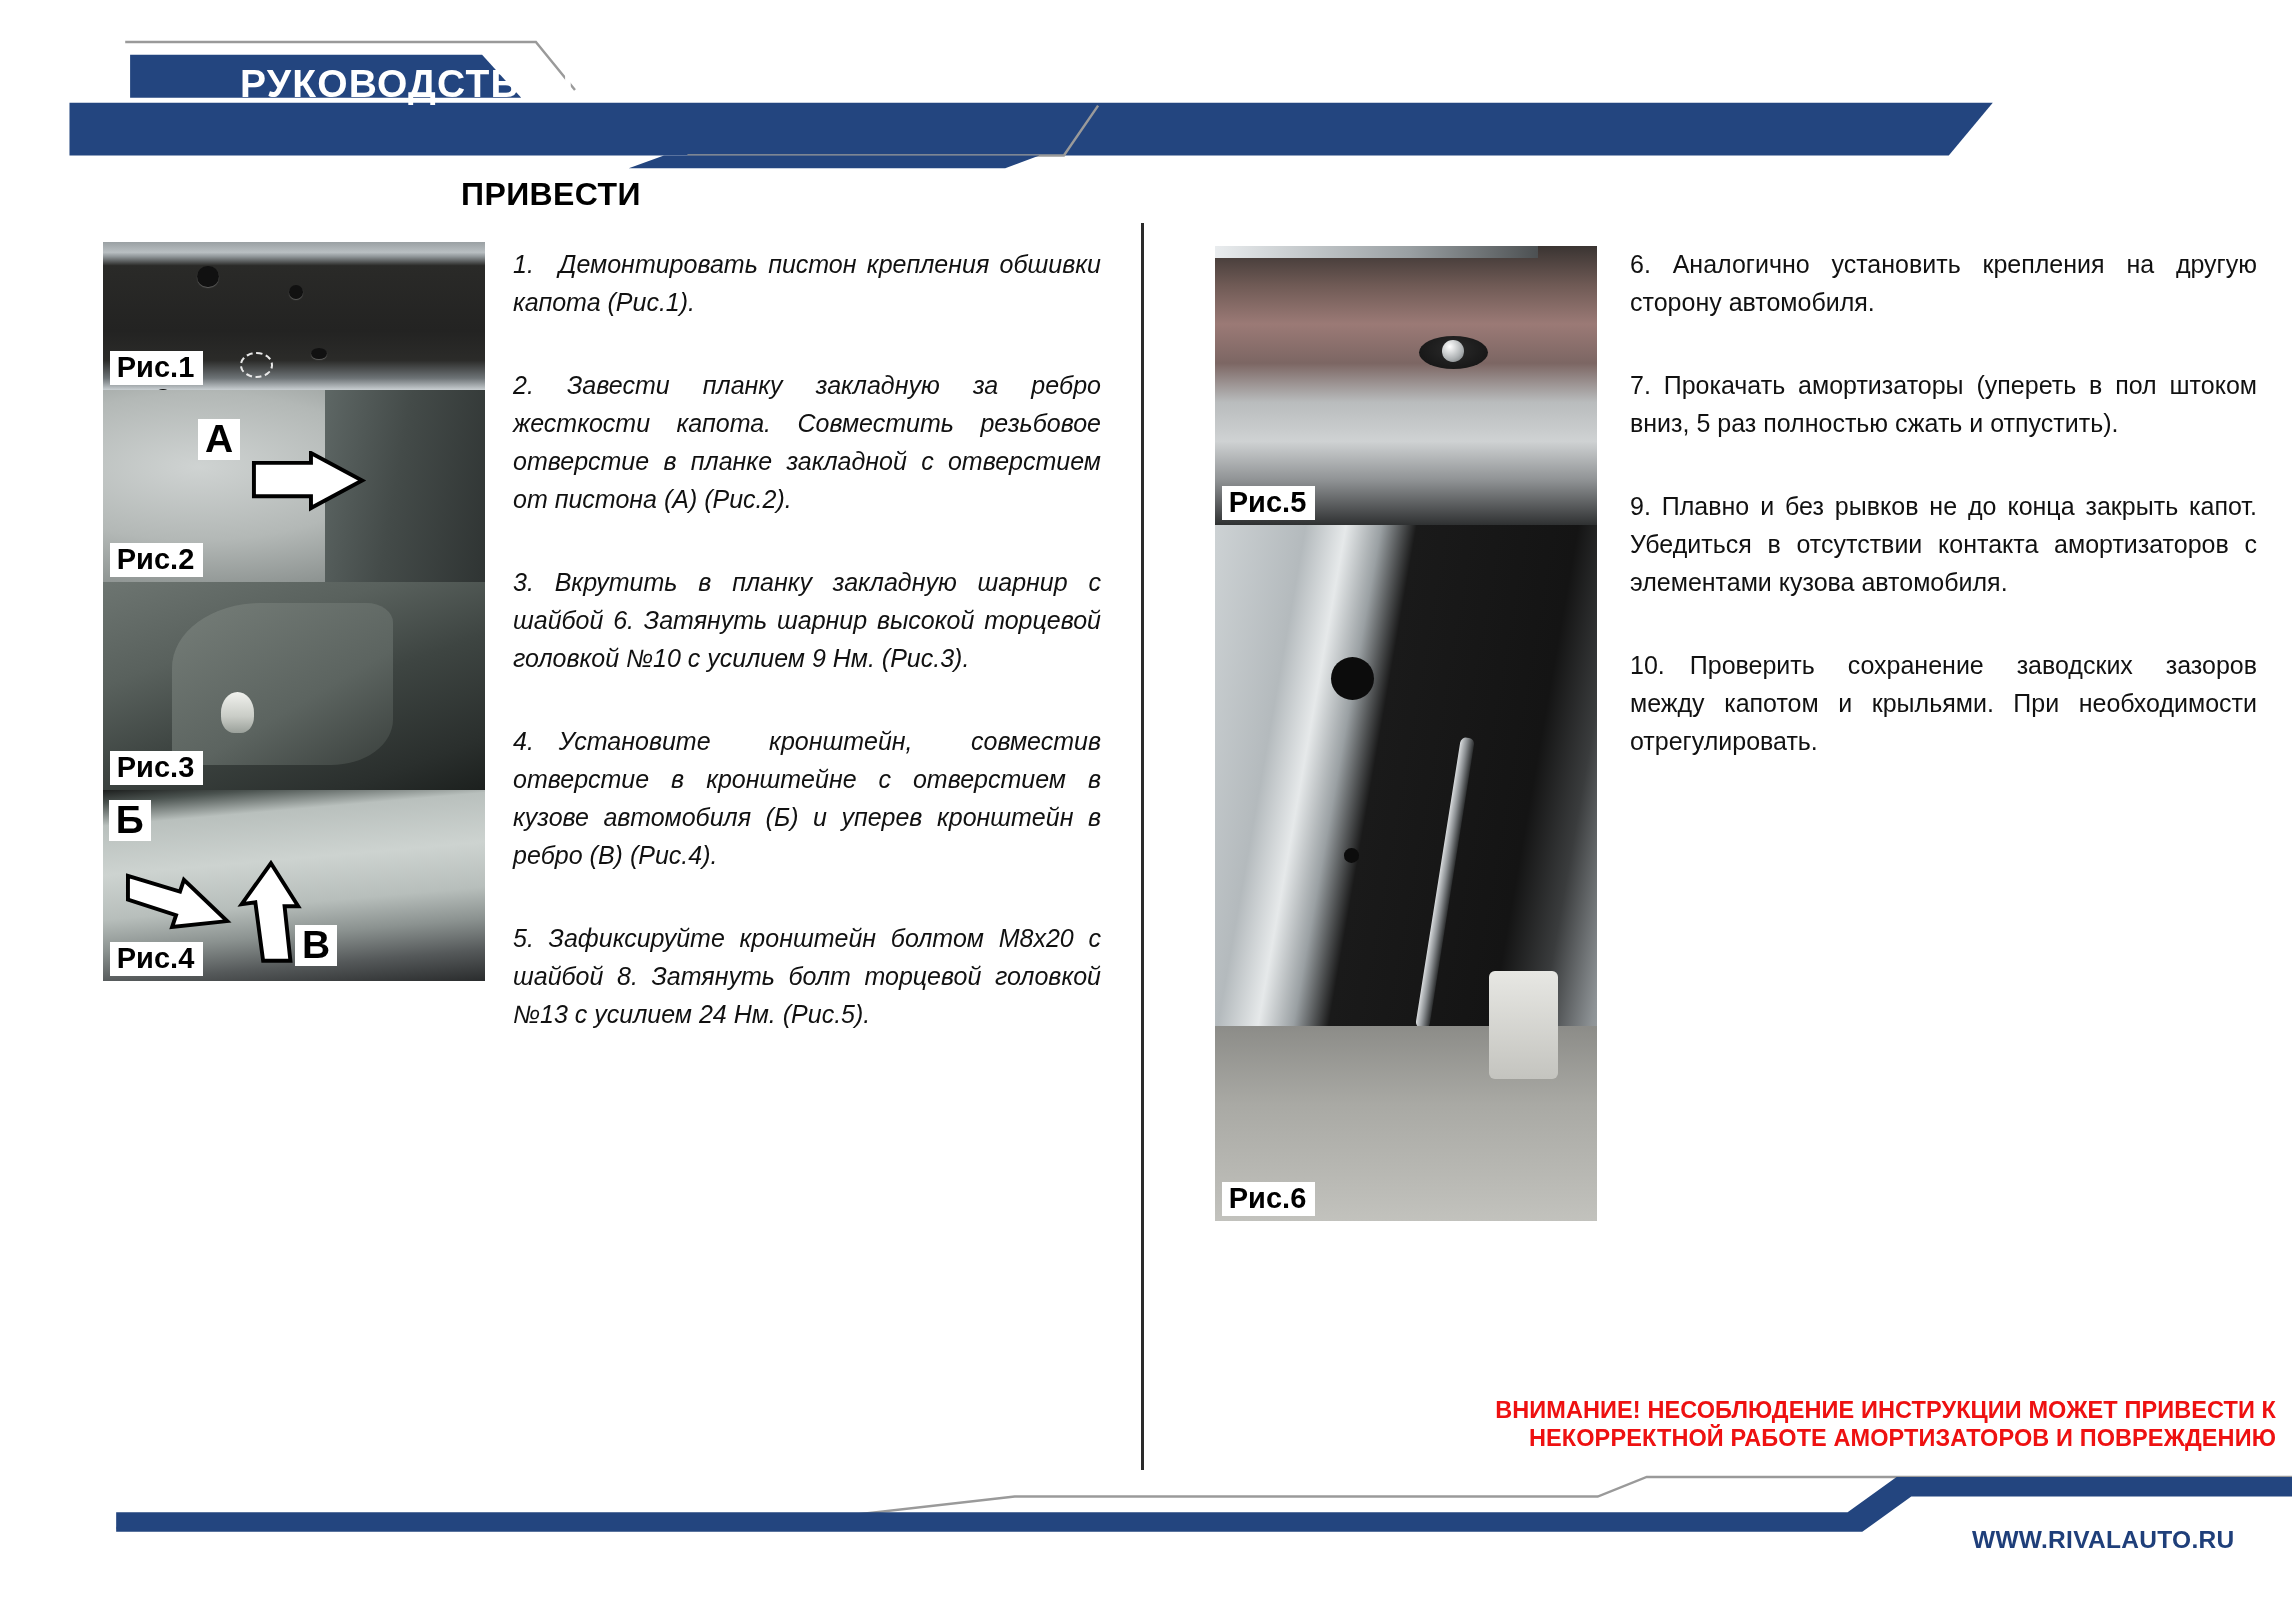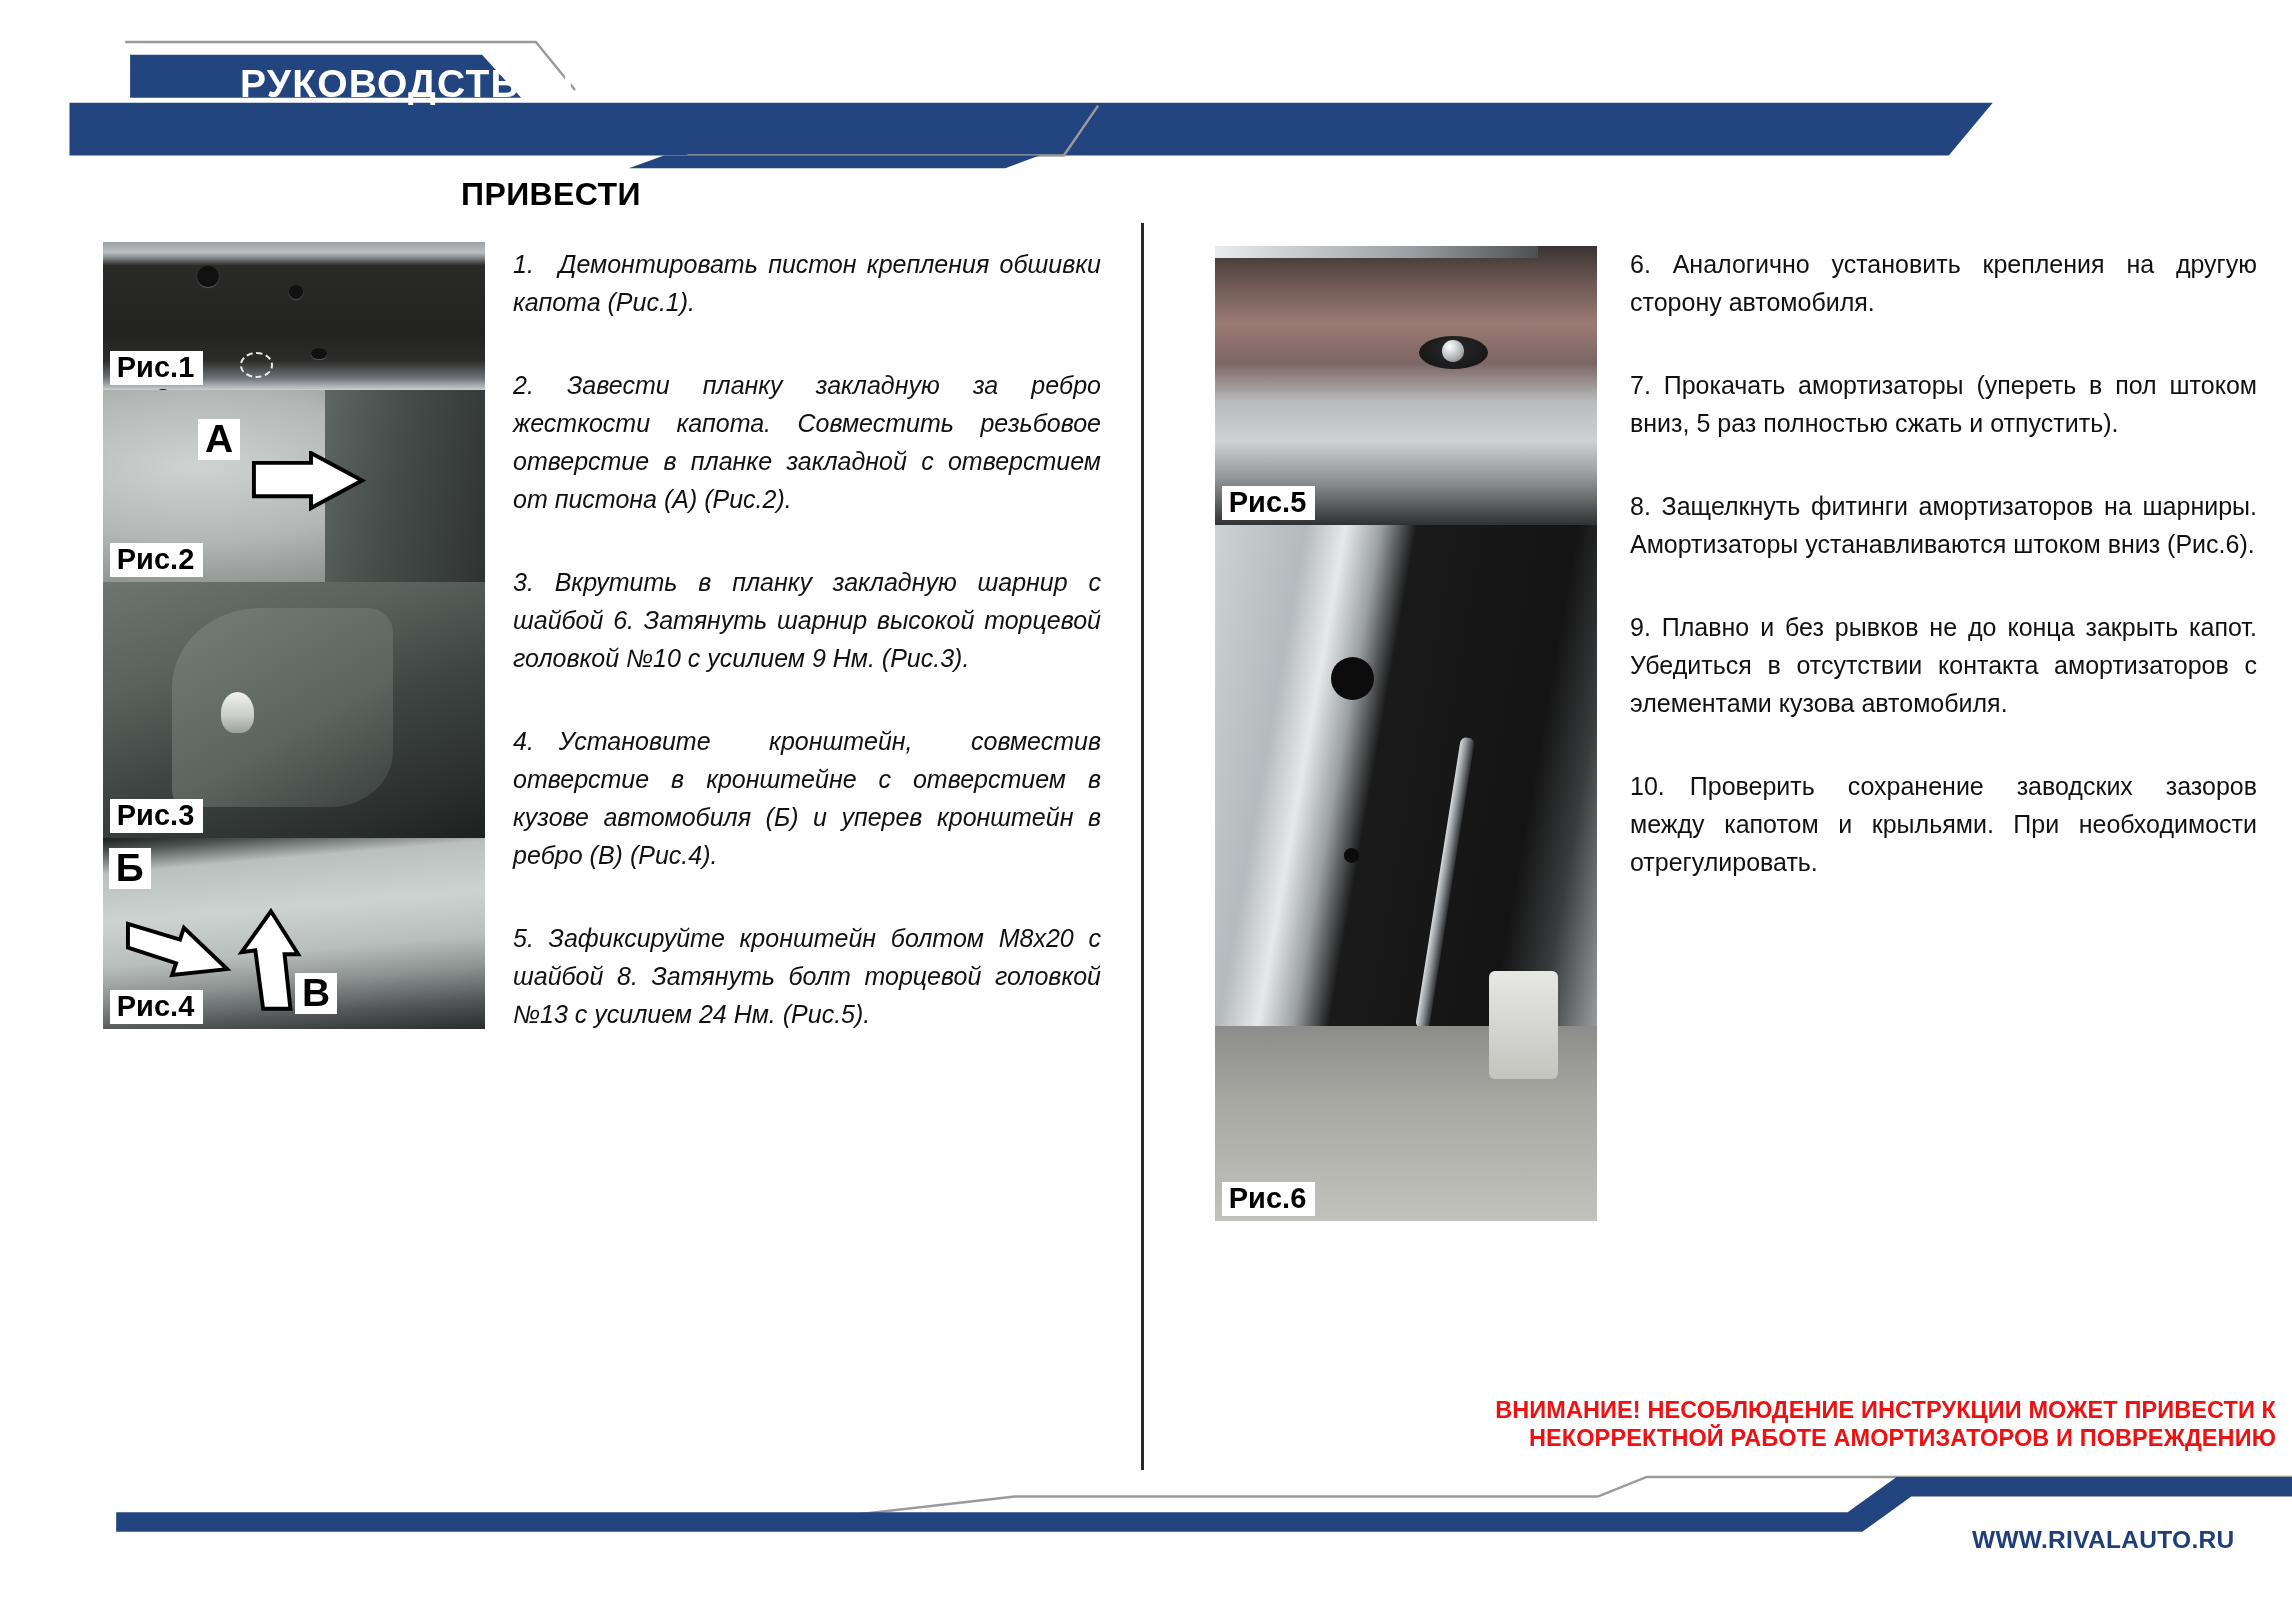--- a/index.html
+++ b/index.html
@@ -164,21 +164,21 @@
     <div class="ph f2">
       <div class="panel"></div>
     </div>
     <svg class="arrow-svg" style="left:147px;top:61px;" width="118" height="65" viewBox="0 0 120 66">
       <polygon points="4,12 62,12 62,2 114,30 62,58 62,46 4,46" fill="#ffffff" stroke="#000000" stroke-width="4"></polygon>
     </svg>
     <div class="marker" style="left:95px;top:29px;">А</div>
     <div class="figlabel">Рис.2</div>
   </div>
 
-  <div class="figbox" style="height:256px">
+  <div class="figbox" style="height:208px">
     <div class="ph f3">
       <div class="rib"></div>
       <div class="bolt" style="left:118px;top:110px;"></div>
     </div>
     <div class="figlabel">Рис.3</div>
   </div>
 
   <div class="figbox" style="height:191px">
     <div class="ph f4"></div>
     <svg class="arrow-svg" style="left:21.6px;top:76px;" width="108" height="69" viewBox="0 0 110 70">
@@ -222,21 +222,20 @@
       <div class="tank" style="left:274px;top:446px;width:69px;height:108px;"></div>
     </div>
     <div class="figlabel">Рис.6</div>
   </div>
 
 </div>
 
 <div class="txtcol" id="text-right">
   <p class="step">6. Аналогично установить крепления на другую сторону автомобиля.</p>
   <p class="step">7. Прокачать амортизаторы (упереть в пол штоком вниз, 5 раз полностью сжать и отпустить).</p>
-  <p class="step">8. Защелкнуть фитинги амортизаторов на шарниры. Амортизаторы устанавливаются штоком вниз (Рис.6).</p>
   <p class="step">9. Плавно и без рывков не до конца закрыть капот. Убедиться в отсутствии контакта амортизаторов с элементами кузова автомобиля.</p>
   <p class="step">10. Проверить сохранение заводских зазоров между капотом и крыльями. При необходимости отрегулировать.</p>
 </div>
 
 <div class="warning">
   <div>ВНИМАНИЕ! НЕСОБЛЮДЕНИЕ ИНСТРУКЦИИ МОЖЕТ ПРИВЕСТИ К</div>
   <div>НЕКОРРЕКТНОЙ РАБОТЕ АМОРТИЗАТОРОВ И ПОВРЕЖДЕНИЮ</div>
 </div>
 
 <div class="footer-wrap">

